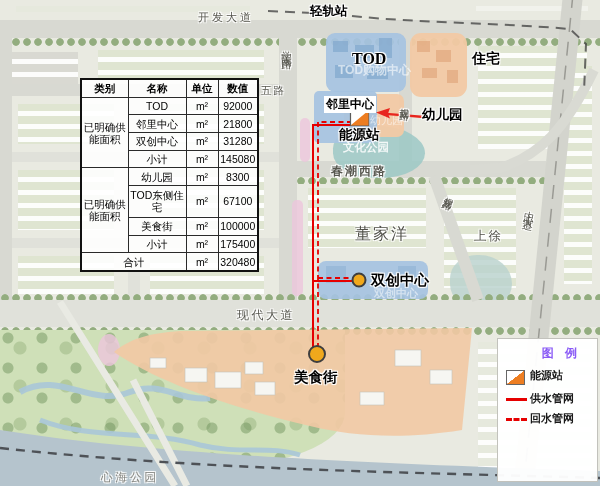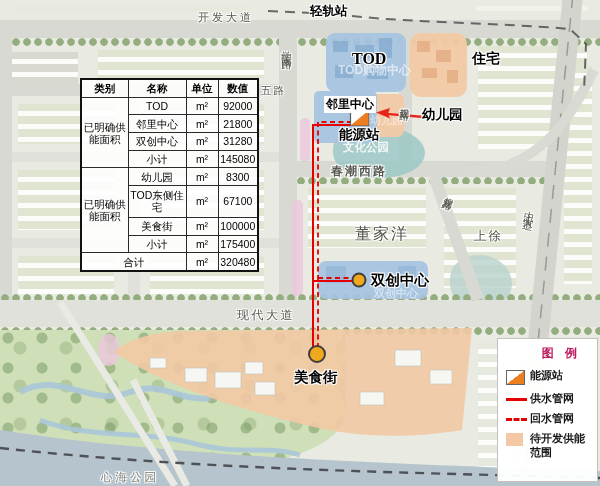--- a/index.html
+++ b/index.html
@@ -36,21 +36,21 @@
              border-collapse:collapse;table-layout:fixed;background:rgba(255,255,255,.88);
              font-size:10.5px;color:#000;}
   .datatable td,.datatable th{border:1px solid #2a2a2a;text-align:center;vertical-align:middle;
              padding:1px;line-height:1.15;overflow:hidden;}
   .datatable th{font-weight:700;}
   .datatable{border:2px solid #111;}
   
   .legend{position:absolute;left:497px;top:338px;width:101px;height:144px;z-index:10;
           background:rgba(255,255,255,.96);border:1px solid #c2c2bc;box-sizing:border-box;
           padding:6px 6px 4px 8px;}
-  .legend-title{font-size:12px;font-weight:700;color:#be185d;letter-spacing:4px;text-align:right;
+  .legend-title{font-size:12px;font-weight:700;color:#8b5cf6;letter-spacing:4px;text-align:right;
                 padding-right:10px;margin-bottom:7px;}
   .leg-row{display:flex;align-items:flex-start;margin-bottom:7px;}
   .leg-swatch{flex:0 0 24px;margin-top:1px;}
   .leg-label{font-size:11px;font-weight:700;color:#1a1a1a;line-height:1.2;}
   .s-energy{width:17px;height:13px;border:1px solid #666;
             background:linear-gradient(to bottom right,#fff 49%,#ed7d21 50%);}
   .s-solid{width:21px;height:0;border-top:3px solid #e60000;margin-top:5px;}
   .s-dash{width:21px;height:0;border-top:3px dashed #e60000;margin-top:5px;}
   .s-blue{width:17px;height:13px;background:#a6c3e1;}
   .s-orange{width:17px;height:13px;background:#f2c9a4;}
@@ -271,21 +271,15 @@
           <div class="s-solid"></div>
         </div>
       <div class="leg-label">供水管网</div>
     </div>
     <div class="leg-row">
       <div class="leg-swatch">
           <div class="s-dash"></div>
         </div>
       <div class="leg-label">回水管网</div>
     </div>
-    <div class="leg-row">
-      <div class="leg-swatch">
-          <div class="s-orange"></div>
-        </div>
-      <div class="leg-label" style="width:55px;white-space:normal;">待开发供能范围</div>
-    </div>
   </div>
 
 </div>
 
 </body></html>

